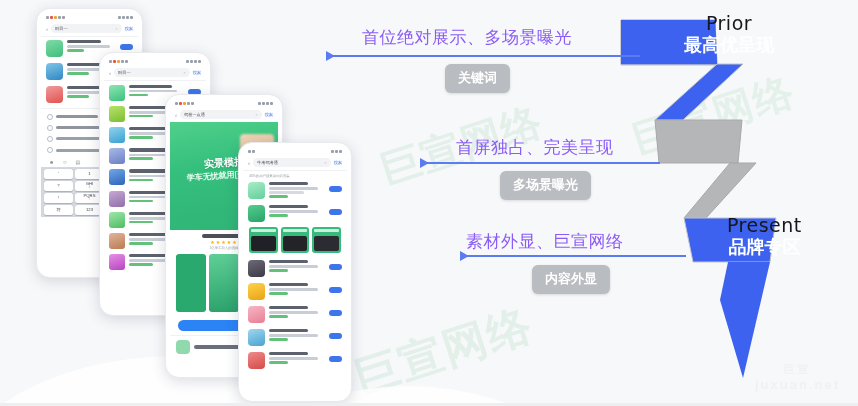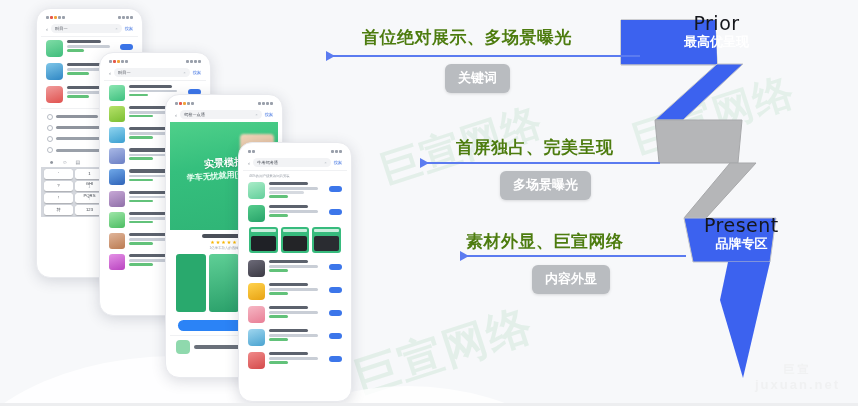--- a/index.html
+++ b/index.html
@@ -141,32 +141,32 @@
   .zig{position:absolute;left:598px;top:0;width:260px;height:406px;}
   .zig svg{display:block;}
 
   .band{
     position:absolute;text-align:center;white-space:nowrap;user-select:none;pointer-events:none;
   }
   .band .en{
     font-size:19px;color:#15171c;font-weight:400;line-height:1.05;
     font-family:"DejaVu Sans","Liberation Sans",sans-serif;letter-spacing:.5px;
   }
-  .band .cn{font-size:13px;font-weight:700;line-height:1.15;margin-top:1px;}
+  .band .cn{font-size:18px;font-weight:700;line-height:1.15;margin-top:1px;}
   .band.b1{left:684px;top:14px;}
   .band.b1 .cn{color:#ffffff;}
   .band.b2{left:680px;top:122px;}
   .band.b2 .cn{color:#3b5bea;}
-  .band.b3{left:704px;top:216px;}
+  .band.b3{left:727px;top:216px;}
   .band.b3 .cn{color:#ffffff;}
 
   
   .arow{position:absolute;}
   .arow .cap{
-    position:absolute;color:#4d7c0f;font-weight:700;font-size:17px;white-space:nowrap;
+    position:absolute;color:#8b5cf6;font-weight:400;font-size:17px;white-space:nowrap;
     letter-spacing:.5px;
   }
   .aline{position:absolute;height:2px;background:#5b7bf0;}
   .ahead{
     position:absolute;width:0;height:0;
     border-top:5px solid transparent;border-bottom:5px solid transparent;
     border-right:9px solid #5b7bf0;
   }
   .pill{
     position:absolute;background:#b9bcc0;color:#fff;font-weight:700;font-size:13px;

